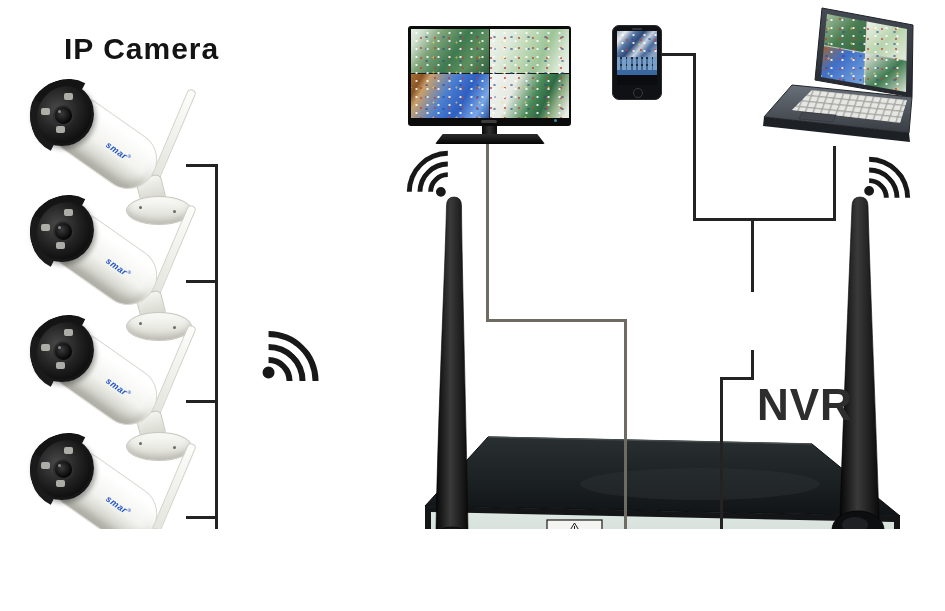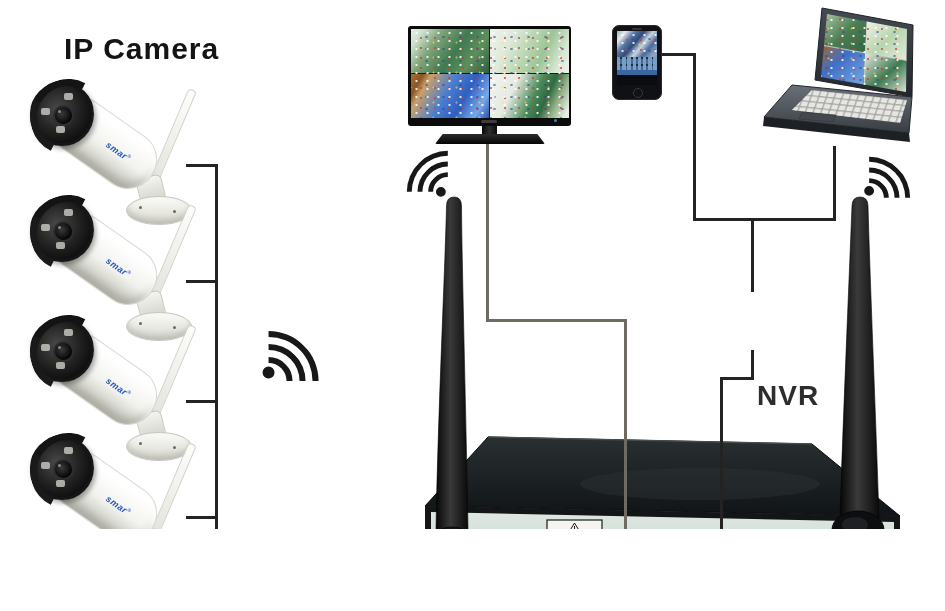--- a/index.html
+++ b/index.html
@@ -1,21 +1,21 @@
 <!DOCTYPE html>
 <html><head>
 <meta charset="utf-8">
 <style>
   html,body{margin:0;padding:0;background:#fff;}
   #canvas{position:relative;width:945px;height:529px;background:#fff;overflow:hidden;
           font-family:"Liberation Sans", sans-serif;}
   .abs{position:absolute;}
   
   .page-title{left:64px;top:32px;font-size:30px;font-weight:bold;color:#141414;letter-spacing:1px;}
-  .nvr-label{left:757px;top:380px;font-size:28px;font-weight:bold;color:#2d2d2d;letter-spacing:1px;z-index:7;}
+  .nvr-label{left:757px;top:380px;font-size:44px;font-weight:bold;color:#2d2d2d;letter-spacing:1px;z-index:7;}
   
   .line{position:absolute;background:#232323;z-index:3;}
   .line.gray{background:#6e6c62;}
   
   .dots{left:100px;top:598px;z-index:3;}
   .dots i{display:inline-block;width:4.5px;height:4.5px;border-radius:50%;background:#232323;margin-right:4.5px;}
   
   .wifi{position:absolute;width:96px;height:96px;z-index:4;}
   .wifi span{position:absolute;border-radius:50%;}
   .wifi .dot{left:42px;top:78px;width:12px;height:12px;background:#181818;}

